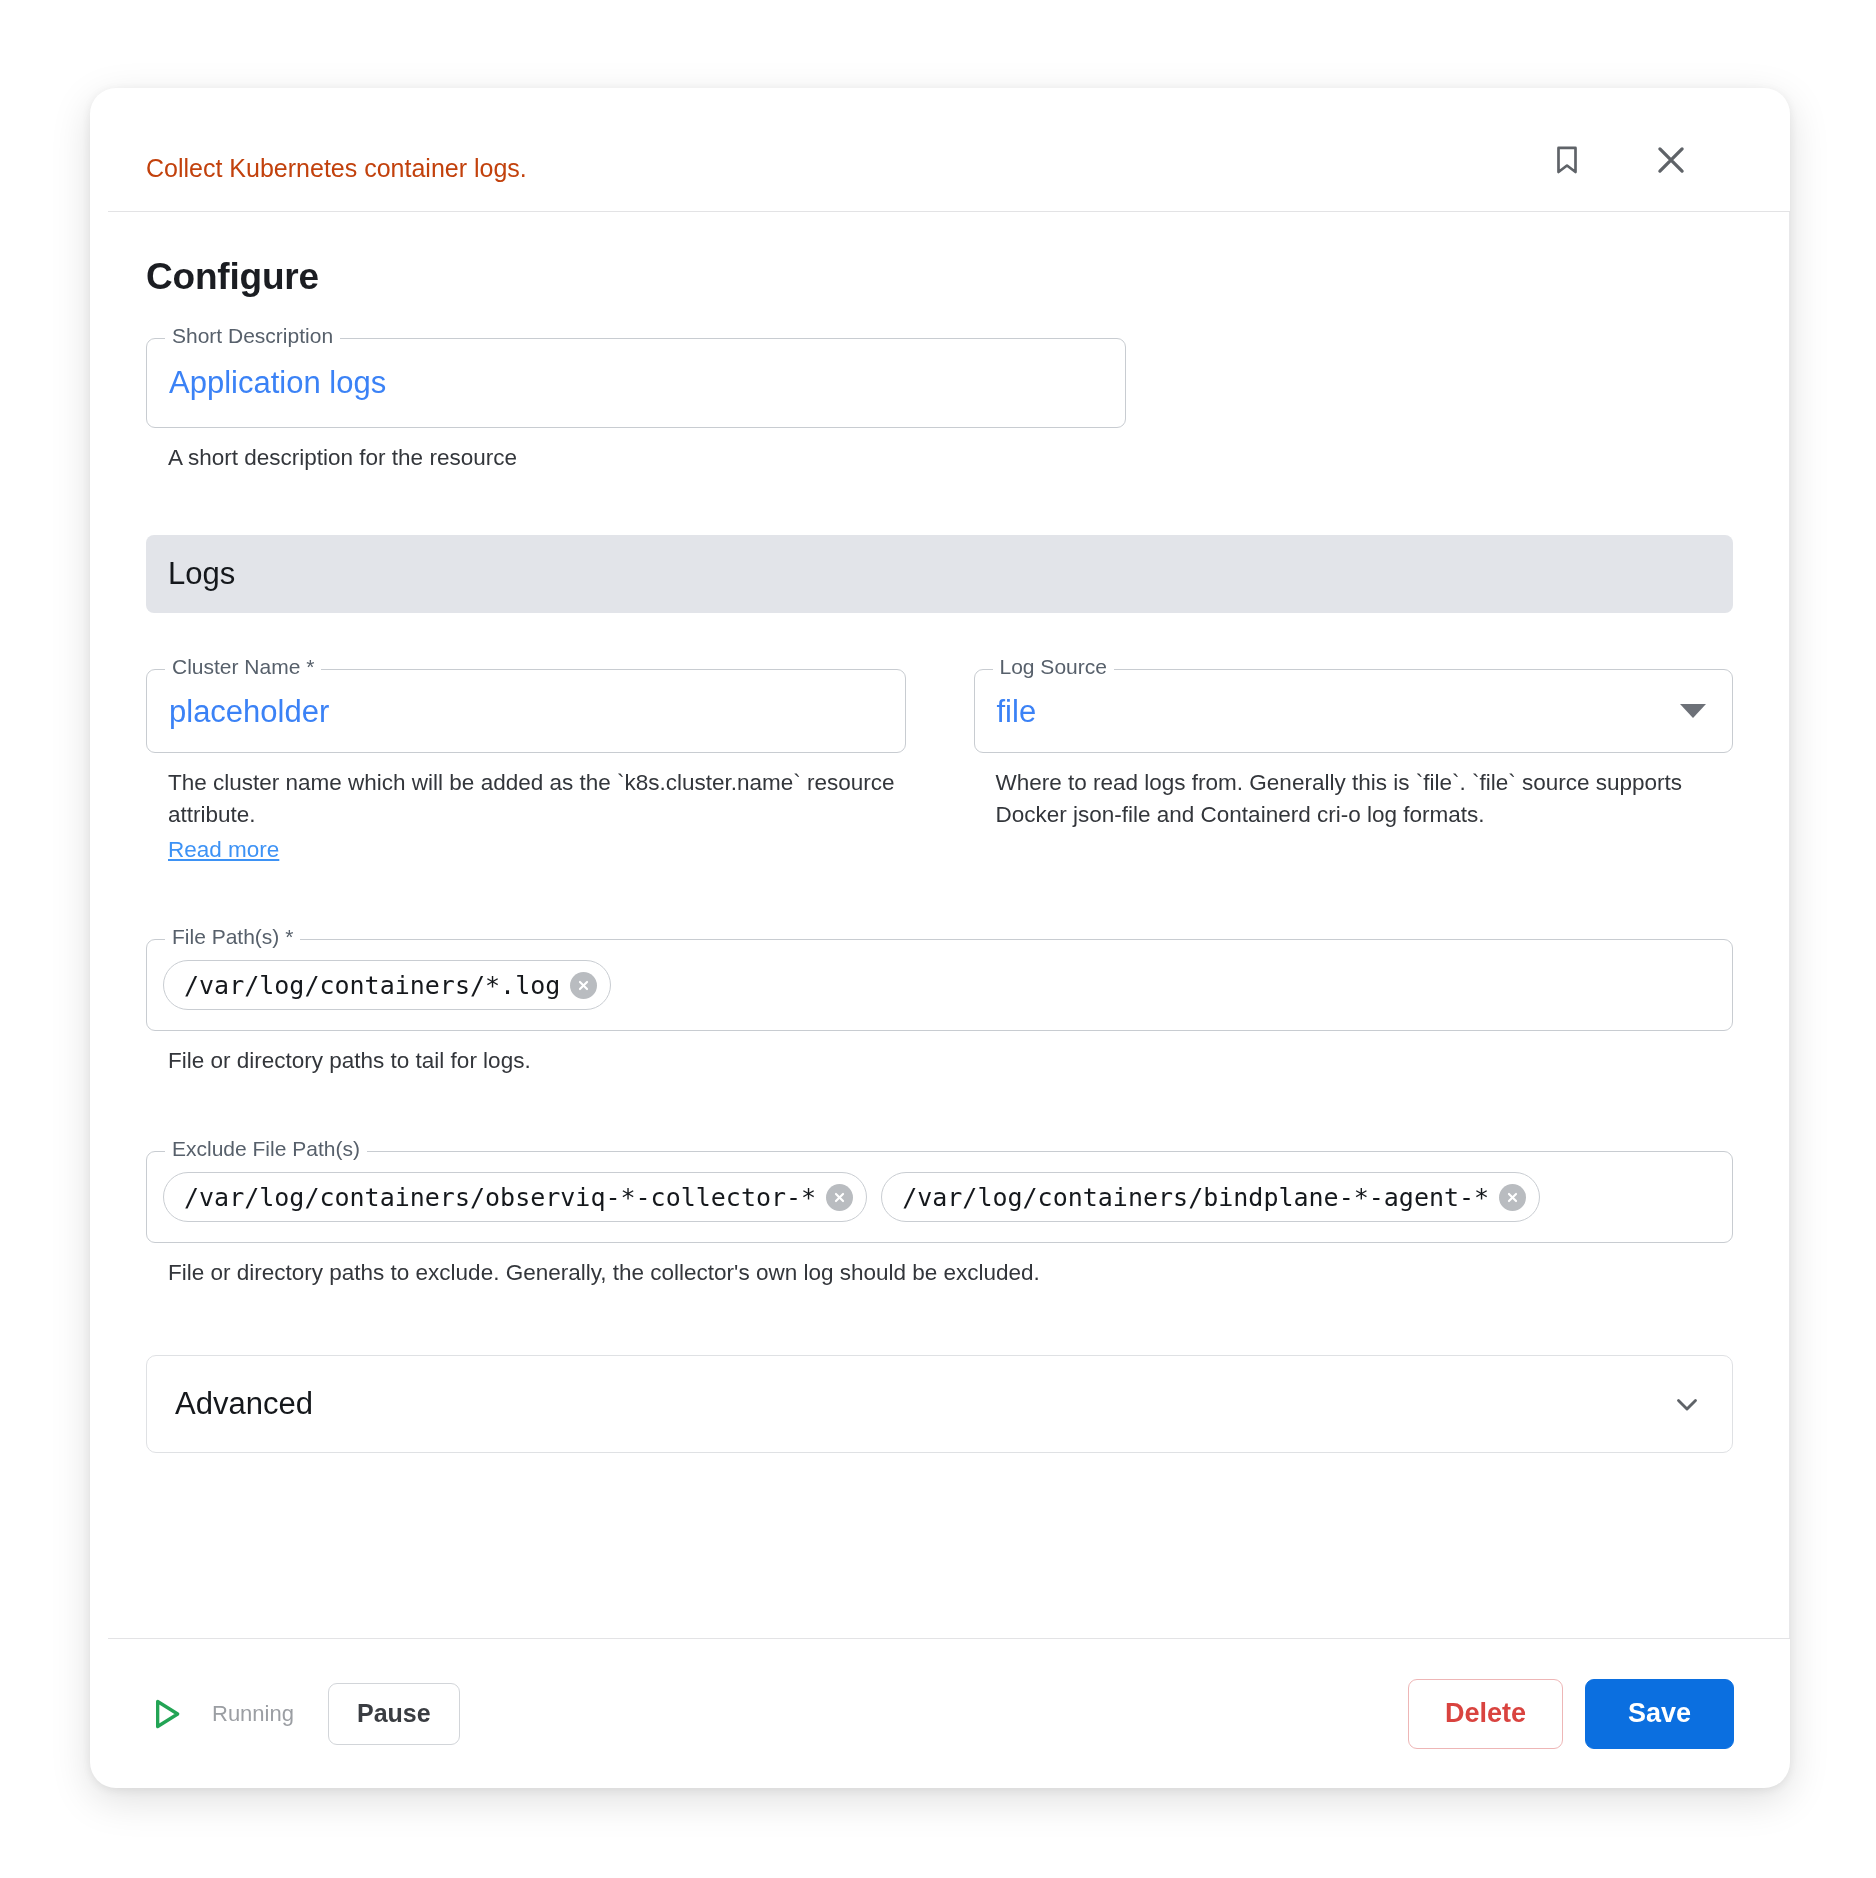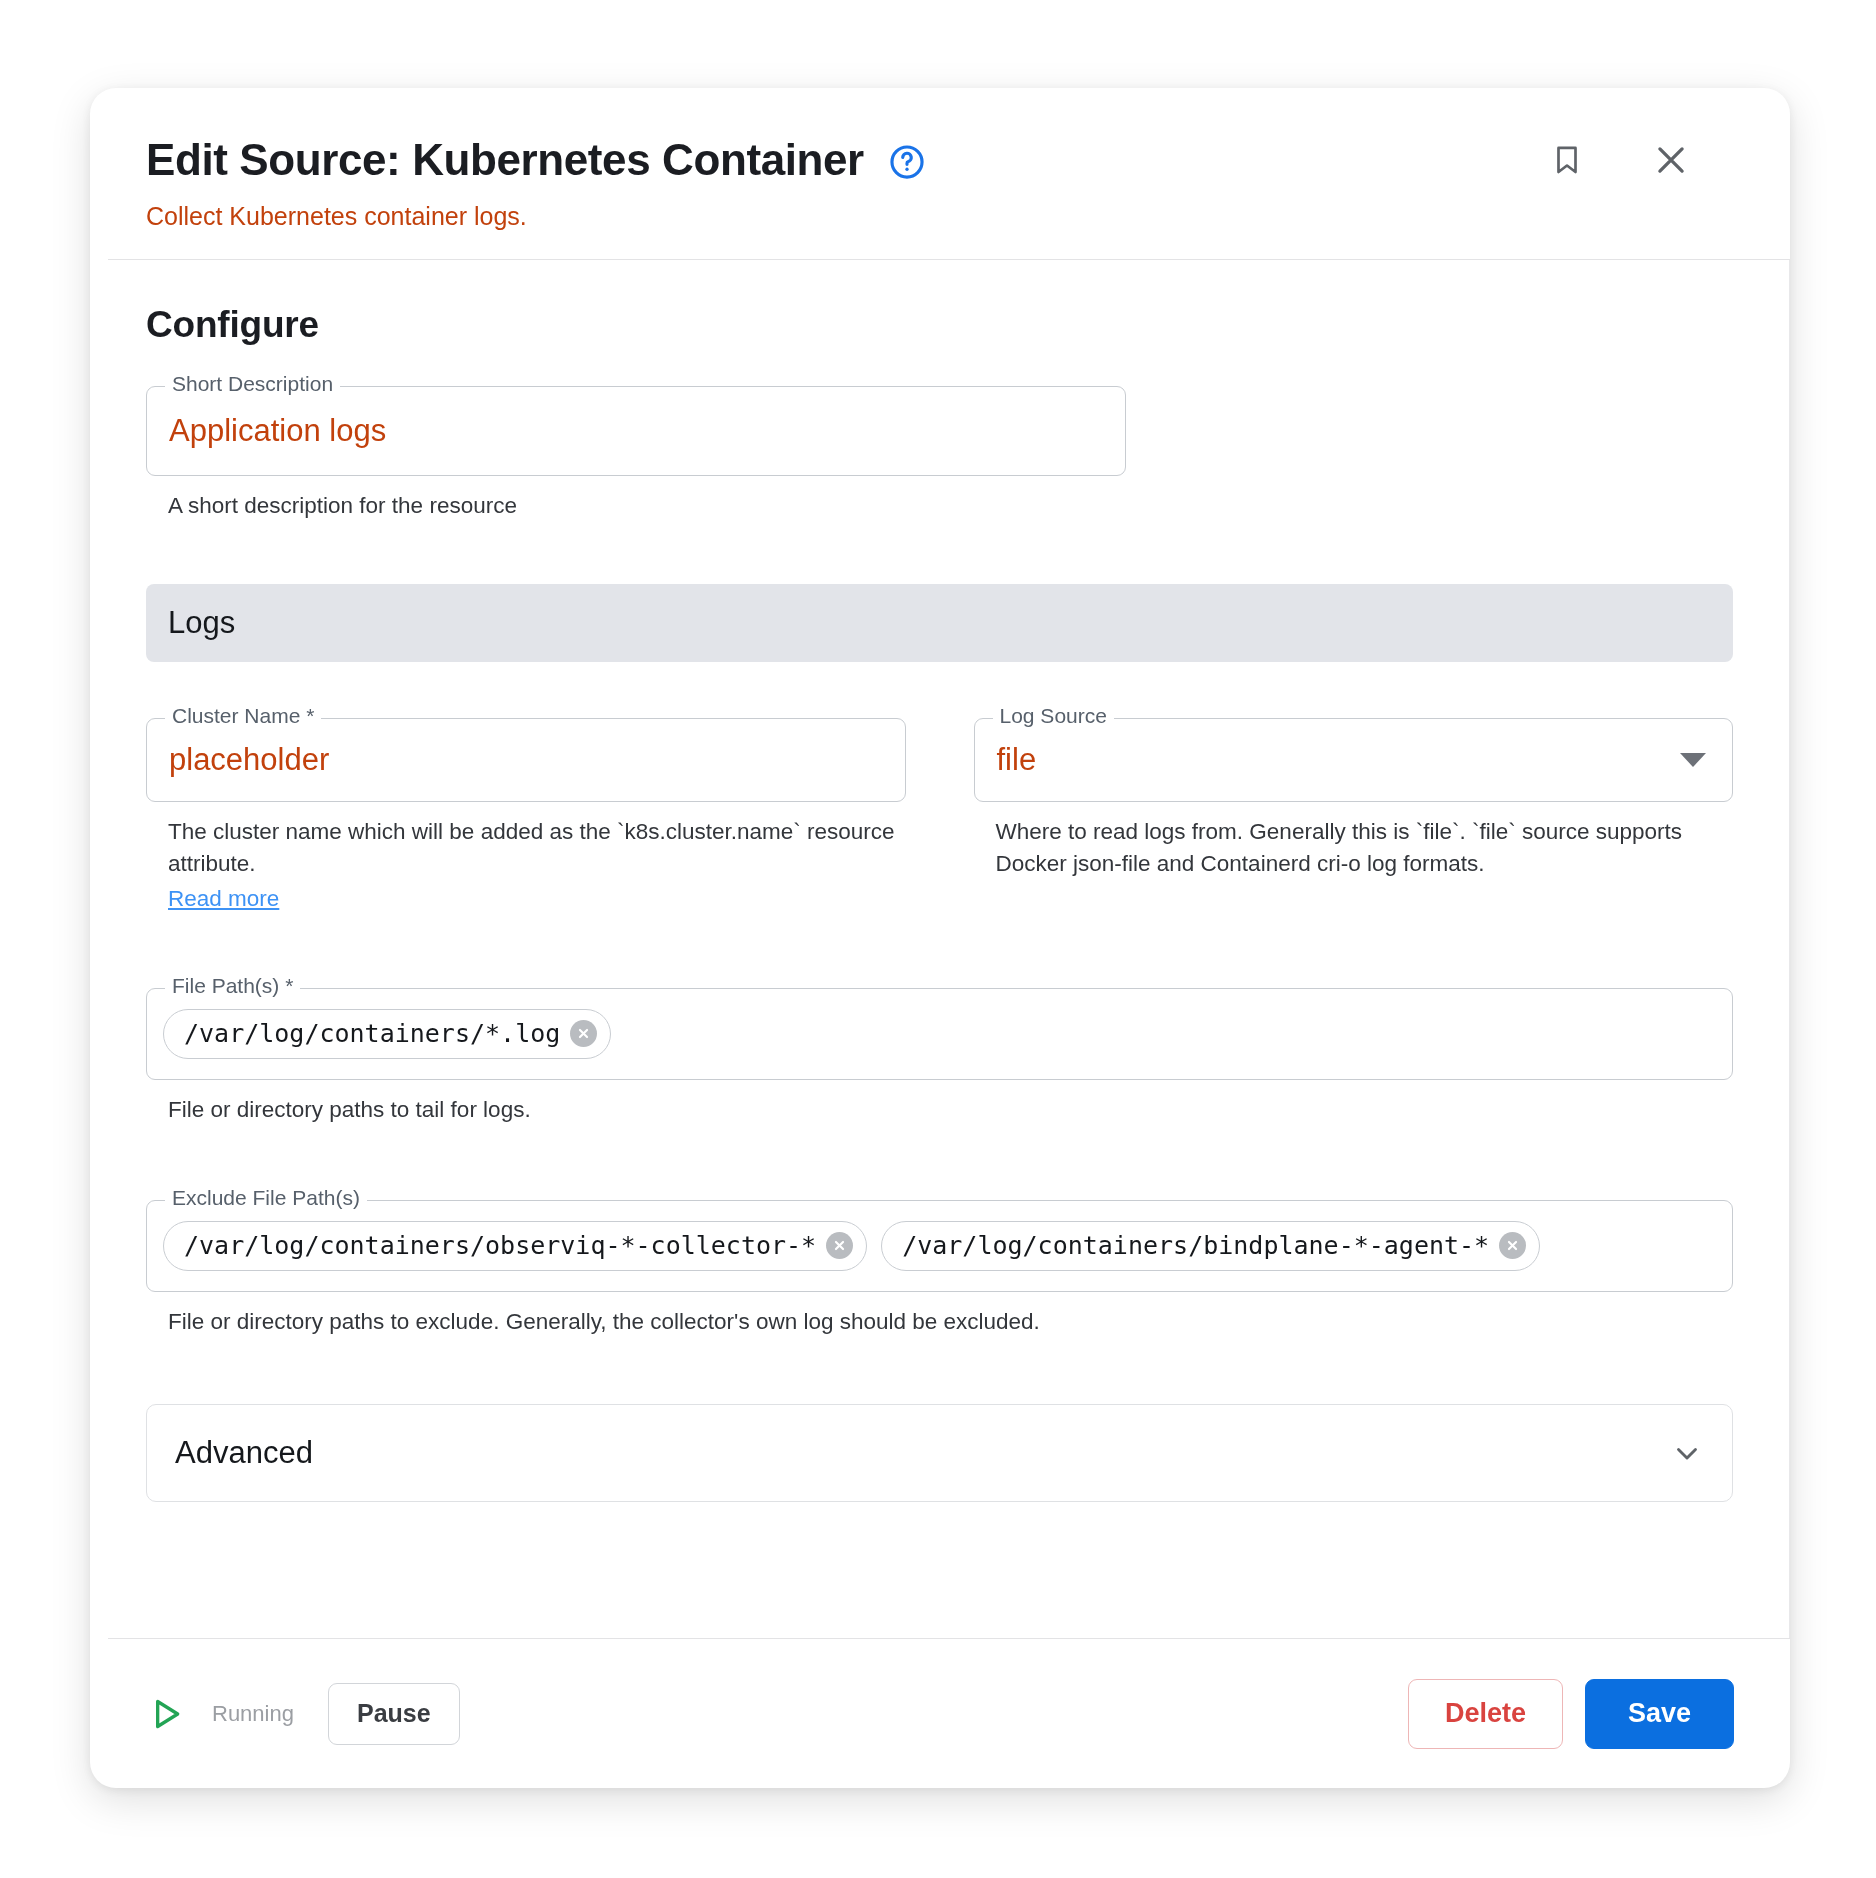--- a/index.html
+++ b/index.html
@@ -131,21 +131,21 @@
     left: 18px;
     background: #fff;
     padding: 0 7px;
     font-size: 21px;
     color: #57606b;
     line-height: 1;
     white-space: nowrap;
   }
   .field-value {
     font-size: 31px;
-    color: #c2410c;
+    color: #3b82f6;
     line-height: 1.2;
   }
   .helper {
     font-size: 22.5px;
     color: #33363b;
     line-height: 1.42;
     margin: 14px 0 0 22px;
     max-width: 760px;
   }
   .helper-link {
@@ -320,30 +320,20 @@
     height: 70px;
     padding: 0 42px;
   }
 </style>
 </head>
 <body>
 
 <div class="dialog">
 
   <div class="dlg-header">
-    <div class="title-row">
-      <h1 class="dlg-title">Edit Source: Kubernetes Container</h1>
-      <span class="help-icon">
-        <svg viewBox="0 0 24 24" width="38" height="38" fill="none" stroke="#1a73e8" stroke-width="2">
-          <circle cx="12" cy="12" r="9.5"></circle>
-          <path d="M9.3 9.1a2.7 2.7 0 1 1 3.3 2.7c-.5.15-.6.6-.6 1.05v.6" stroke-linecap="round"></path>
-          <circle cx="12" cy="16.6" r="1.05" fill="#1a73e8" stroke="none"></circle>
-        </svg>
-      </span>
-    </div>
     <div class="dlg-subtitle">Collect Kubernetes container logs.</div>
 
     <div class="header-actions">
       <span class="hdr-btn">
         <svg viewBox="0 0 24 24" width="34" height="34" fill="none" stroke="#5f6368" stroke-width="1.9" stroke-linejoin="round">
           <path d="M6 3.5h12v17l-6-4.6-6 4.6z"></path>
         </svg>
       </span>
       <span class="hdr-btn">
         <svg viewBox="0 0 24 24" width="38" height="38" fill="none" stroke="#5f6368" stroke-width="2.1" stroke-linecap="round">

